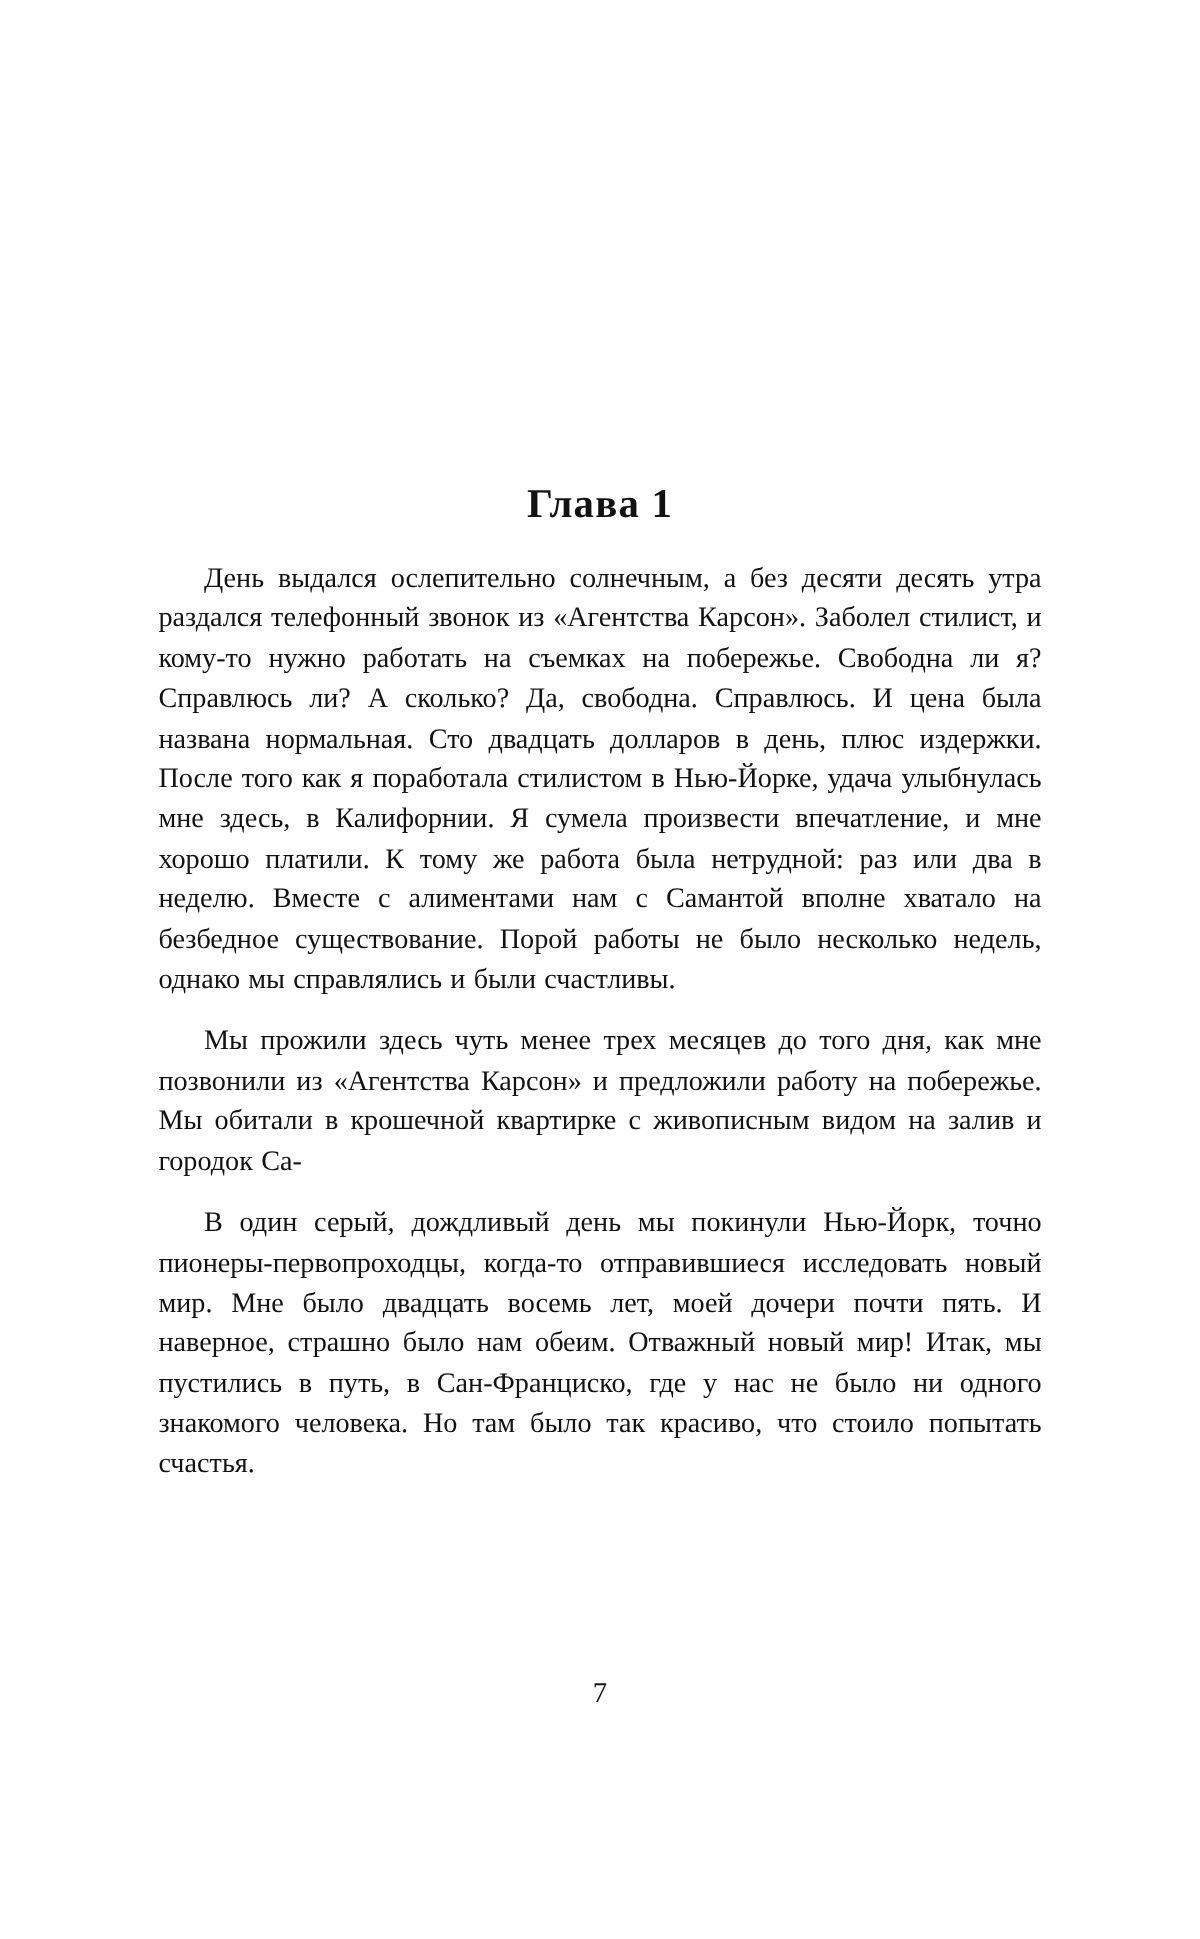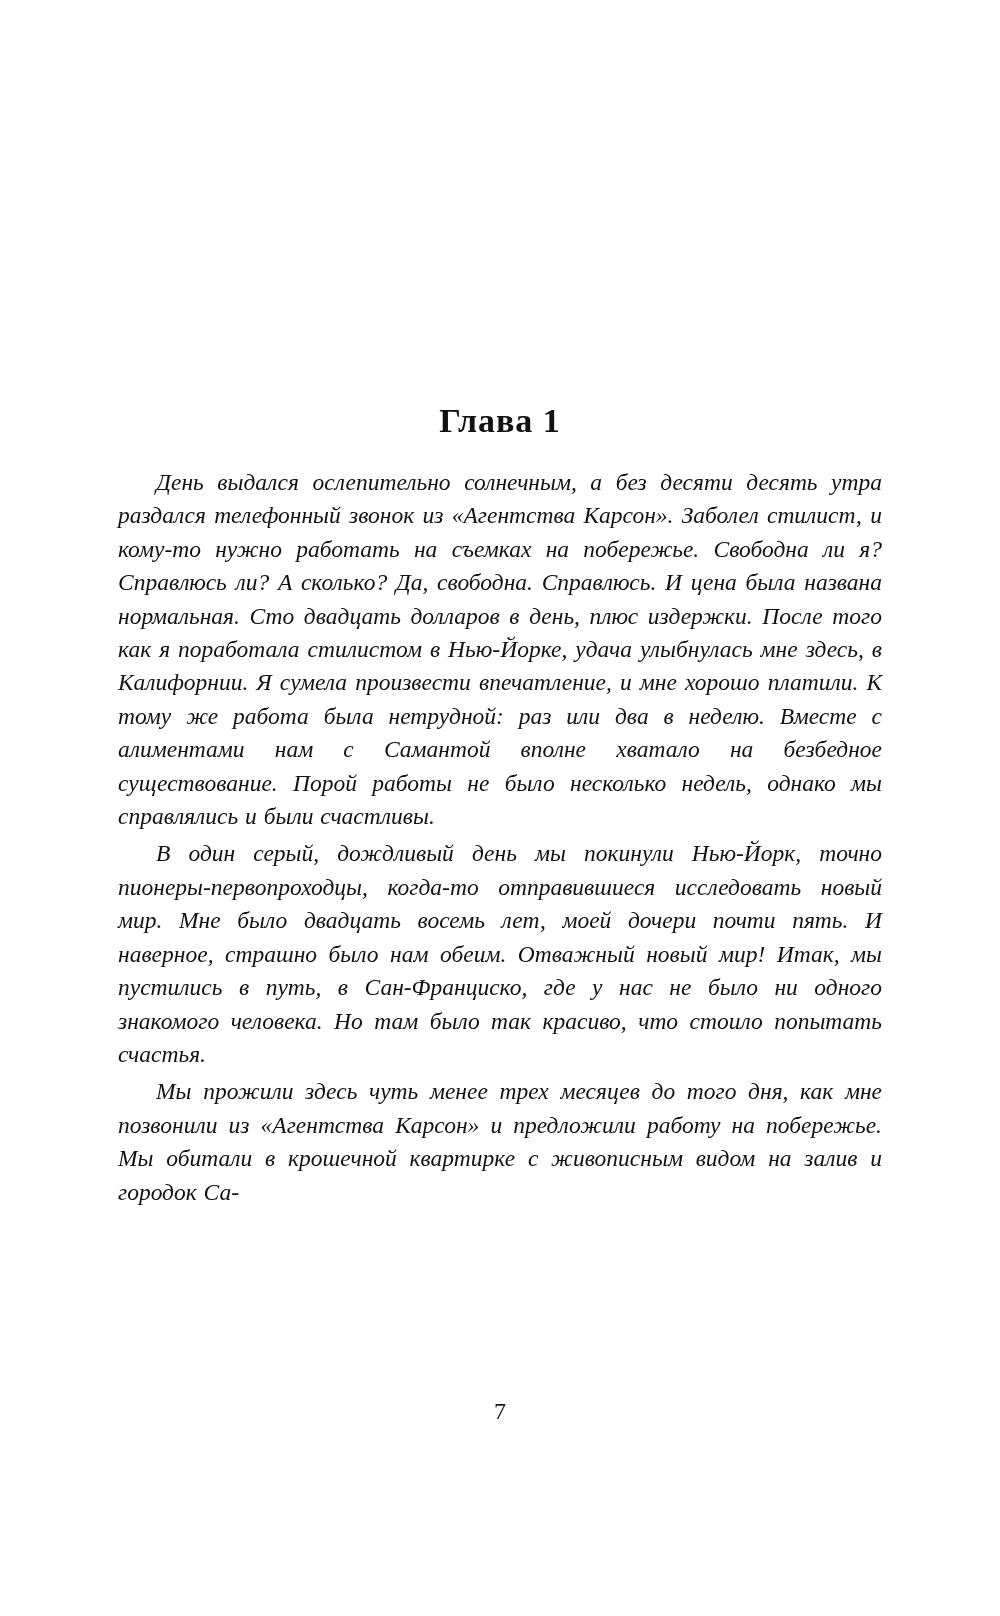--- a/index.html
+++ b/index.html
@@ -23,45 +23,44 @@
     text-align: center;
     font-size: 34px;
     font-weight: bold;
     letter-spacing: 1px;
     margin: 0 0 26px 0;
   }
   .text-block {
     padding: 0 114px 0 114px;
   }
   .text-block p {
-    margin: 4px;
+    margin: 18px;
     font-size: 23.5px;
     line-height: 33.4px;
     text-align: justify;
     text-indent: 38px;
     word-spacing: 1px;
-    font-style: italic;
   }
   .page-number {
     position: absolute;
     top: 1398px;
     left: 0;
     width: 100%;
     text-align: center;
     font-size: 24px;
   }
 </style>
 </head>
 <body>
 
 <div class="book-page">
 
   <h1 class="chapter-title">Глава 1</h1>
 
   <div class="text-block">
     <p>День выдался ослепительно солнечным, а без десяти десять утра раздался телефонный звонок из «Агентства Карсон». Заболел стилист, и кому-то нужно работать на съемках на побережье. Свободна ли я? Справлюсь ли? А сколько? Да, свободна. Справлюсь. И цена была названа нормальная. Сто двадцать долларов в день, плюс издержки. После того как я поработала стилистом в Нью-Йорке, удача улыбнулась мне здесь, в Калифорнии. Я  сумела произвести впечатление, и мне хорошо платили. К тому же работа была нетрудной: раз или два в неделю. Вместе с алиментами нам с Самантой вполне хватало на безбедное существование. Порой работы не было несколько недель, однако мы справлялись и были счастливы.</p>
+    <p>Мы прожили здесь чуть менее трех месяцев до того дня, как мне позвонили из «Агентства Карсон» и предложили работу на побережье. Мы обитали в крошечной квартирке с живописным видом на залив и городок Са-</p>
     <p>В один серый, дождливый день мы покинули Нью-Йорк, точно пионеры-первопроходцы, когда-то отправившиеся исследовать новый мир. Мне было двадцать восемь лет, моей дочери почти пять. И наверное, страшно было нам обеим. Отважный новый мир! Итак, мы пустились в путь, в Сан-Франциско, где у нас не было ни одного знакомого человека. Но там было так красиво, что стоило попытать счастья.</p>
-    <p>Мы прожили здесь чуть менее трех месяцев до того дня, как мне позвонили из «Агентства Карсон» и предложили работу на побережье. Мы обитали в крошечной квартирке с живописным видом на залив и городок Са-</p>
   </div>
 
   <div class="page-number">7</div>
 
 </div>
 
 </body></html>

